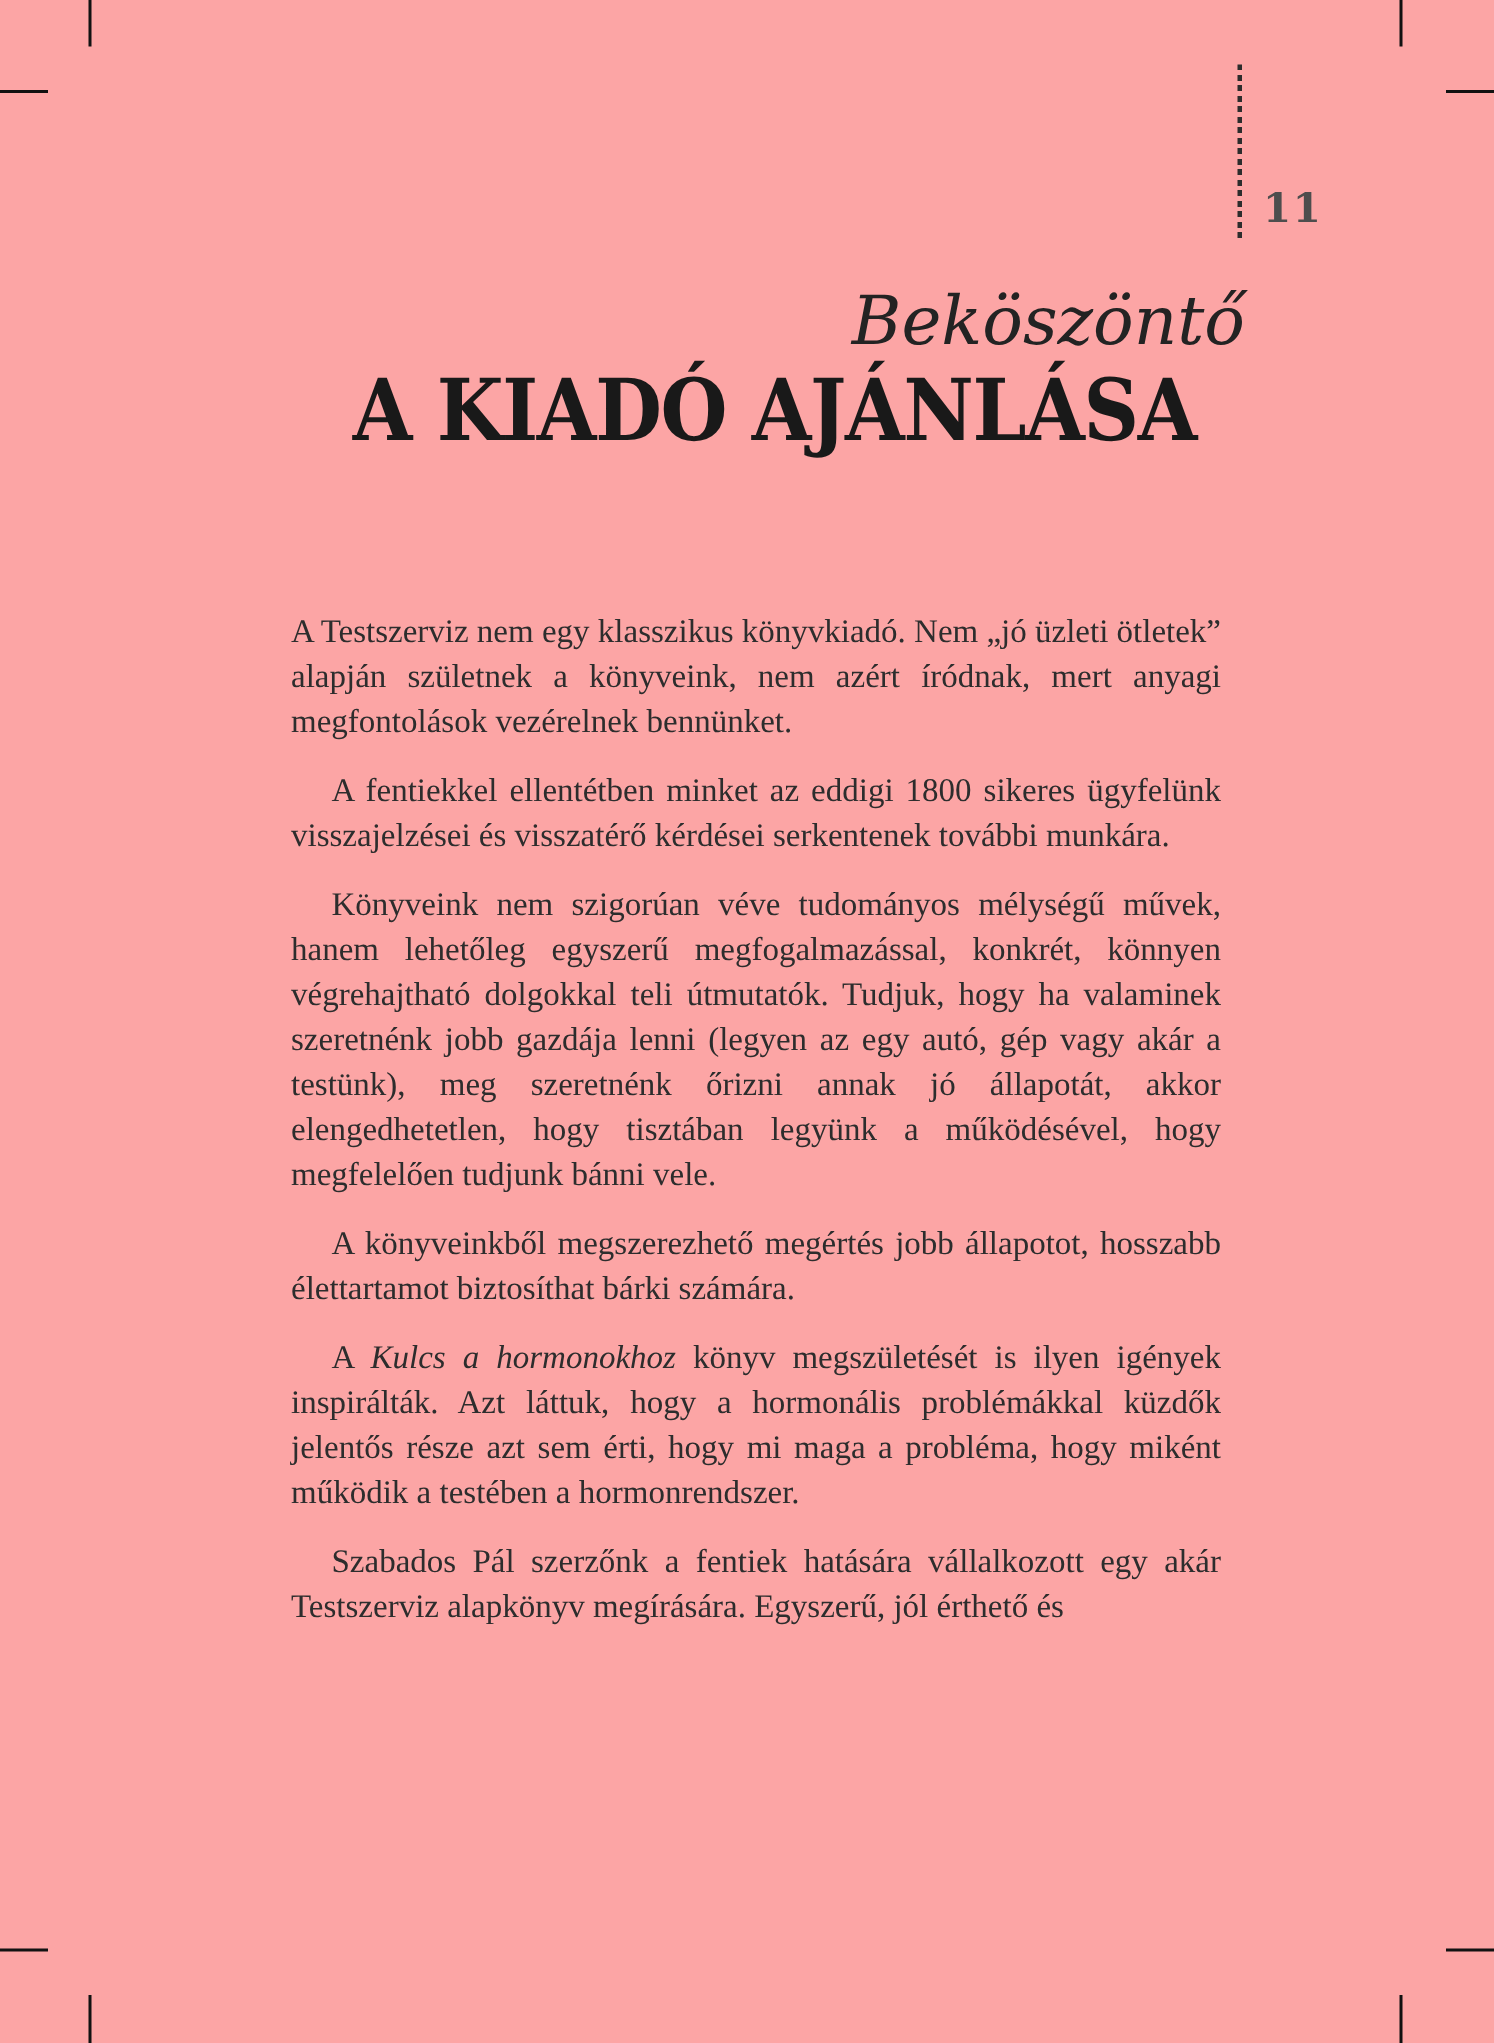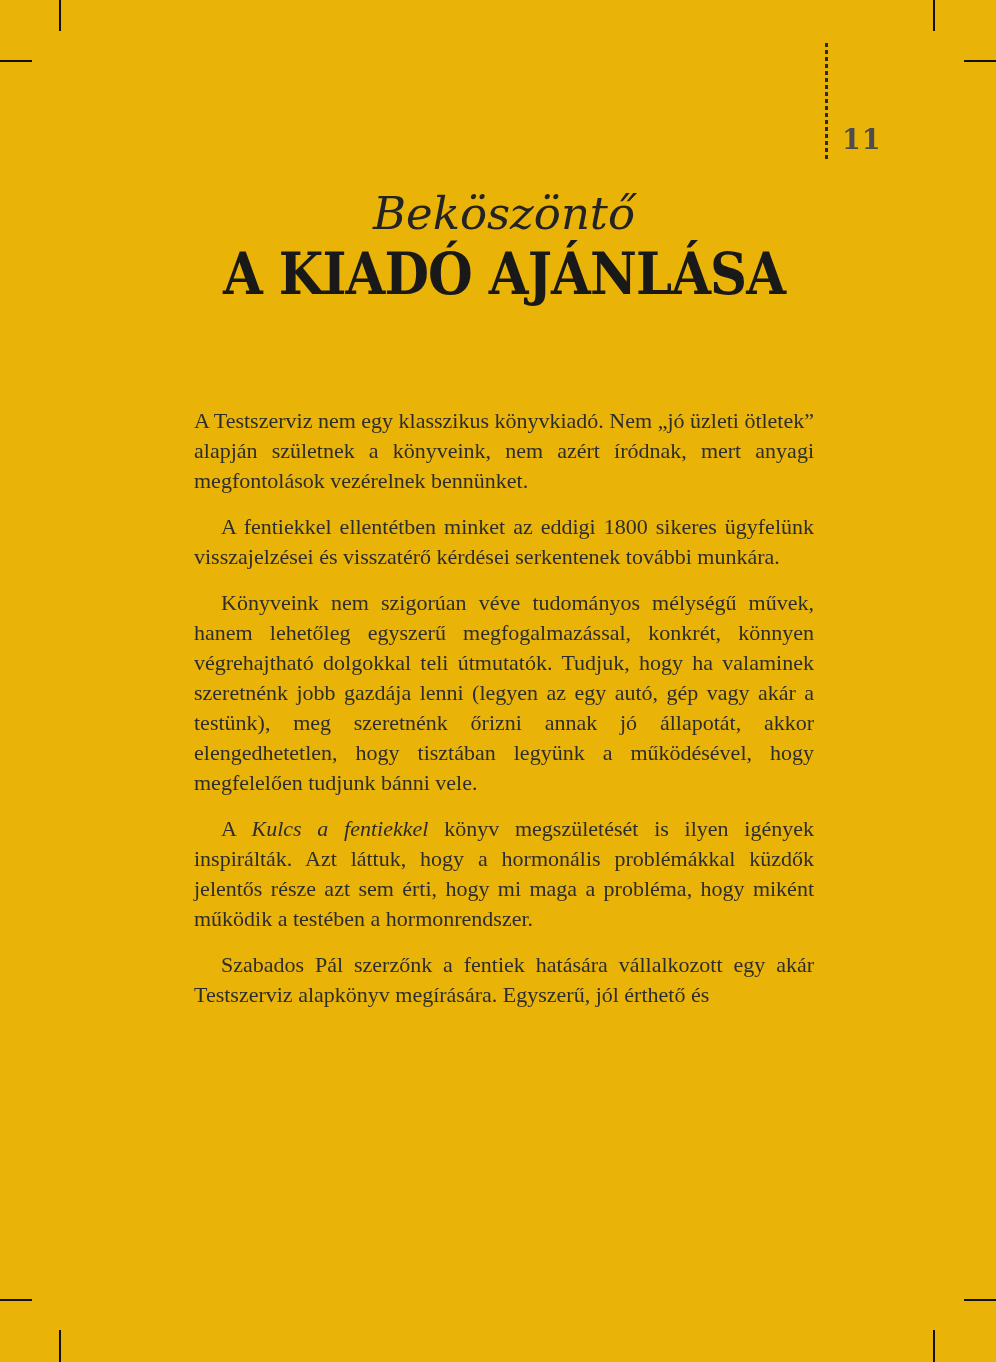--- a/index.html
+++ b/index.html
@@ -4,21 +4,21 @@
 <style>
   html, body {
     margin: 0;
     padding: 0;
     background: #ffffff;
   }
   .page {
     position: relative;
     width: 996px;
     height: 1362px;
-    background: #eab308;
+    background: #fca5a5;
     overflow: hidden;
     font-family: "Liberation Serif", "DejaVu Serif", serif;
   }
 
   
   .crop {
     position: absolute;
     background: #111111;
   }
   .crop.tl-v { left: 59px;  top: 0;      width: 2px;  height: 31px; }
@@ -54,21 +54,21 @@
     line-height: 1;
     color: #4d4d4d;
     letter-spacing: 1px;
   }
 
   .heading-block {
     position: absolute;
     left: 178px;
     top: 188px;
     width: 652px;
-    text-align: center;
+    text-align: right;
     color: #1c1c1c;
   }
   .kicker {
     margin: 0;
     font-family: "DejaVu Serif", serif;
     font-style: italic;
     font-weight: normal;
     font-size: 45px;
     line-height: 1.15;
     color: #232323;
@@ -127,17 +127,18 @@
 
   <header class="heading-block">
     <h2 class="kicker">Beköszöntő</h2>
     <h1 class="main-title">A KIADÓ AJÁNLÁSA</h1>
   </header>
 
   <article class="body-text">
       <p class="para"><span>A Testszerviz nem egy klasszikus könyvkiadó. Nem „jó üzleti ötletek” alapján születnek a könyveink, nem azért íródnak, mert anyagi megfontolások vezérelnek bennünket.</span></p>
       <p class="para indent"><span>A fentiekkel ellentétben minket az eddigi 1800 sikeres ügyfelünk visszajelzései és visszatérő kérdései serkentenek további munkára.</span></p>
       <p class="para indent"><span>Könyveink nem szigorúan véve tudományos mélységű művek, hanem lehetőleg egyszerű megfogalmazással, konkrét, könnyen végrehajtható dolgokkal teli útmutatók. Tudjuk, hogy ha valaminek szeretnénk jobb gazdája lenni (legyen az egy autó, gép vagy akár a testünk), meg szeretnénk őrizni annak jó állapotát, akkor elengedhetetlen, hogy tisztában legyünk a működésével, hogy megfelelően tudjunk bánni vele.</span></p>
-      <p class="para indent"><span>A </span><em>Kulcs a fentiekkel</em><span> könyv megszületését is ilyen igények inspirálták. Azt láttuk, hogy a hormonális problémákkal küzdők jelentős része azt sem érti, hogy mi maga a probléma, hogy miként működik a testében a hormonrendszer.</span></p>
+      <p class="para indent"><span>A könyveinkből megszerezhető megértés jobb állapotot, hosszabb élettartamot biztosíthat bárki számára.</span></p>
+      <p class="para indent"><span>A </span><em>Kulcs a hormonokhoz</em><span> könyv megszületését is ilyen igények inspirálták. Azt láttuk, hogy a hormonális problémákkal küzdők jelentős része azt sem érti, hogy mi maga a probléma, hogy miként működik a testében a hormonrendszer.</span></p>
       <p class="para indent"><span>Szabados Pál szerzőnk a fentiek hatására vállalkozott egy akár Testszerviz alapkönyv megírására. Egyszerű, jól érthető és</span></p>
     </article>
 
 </div>
 
 </body></html>

